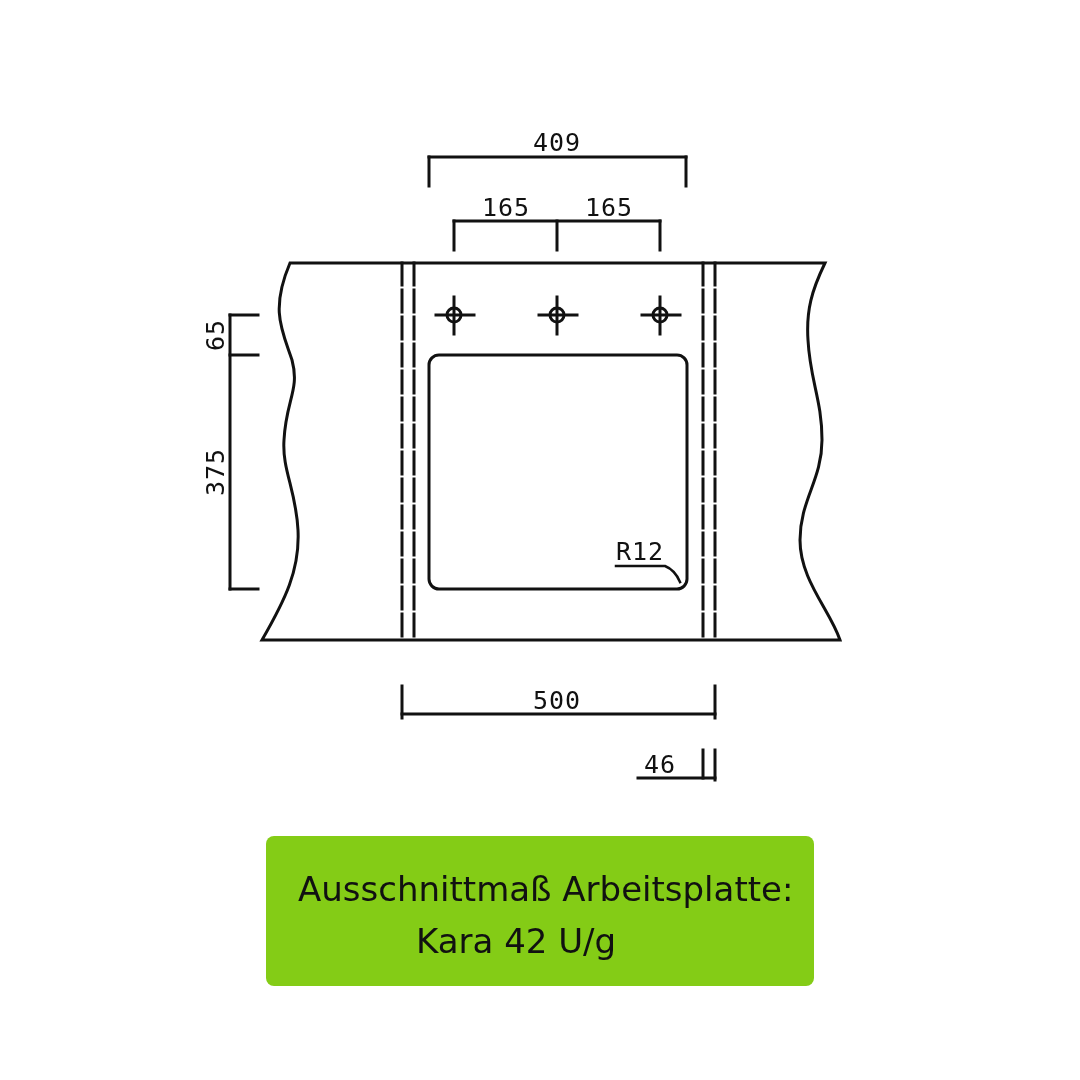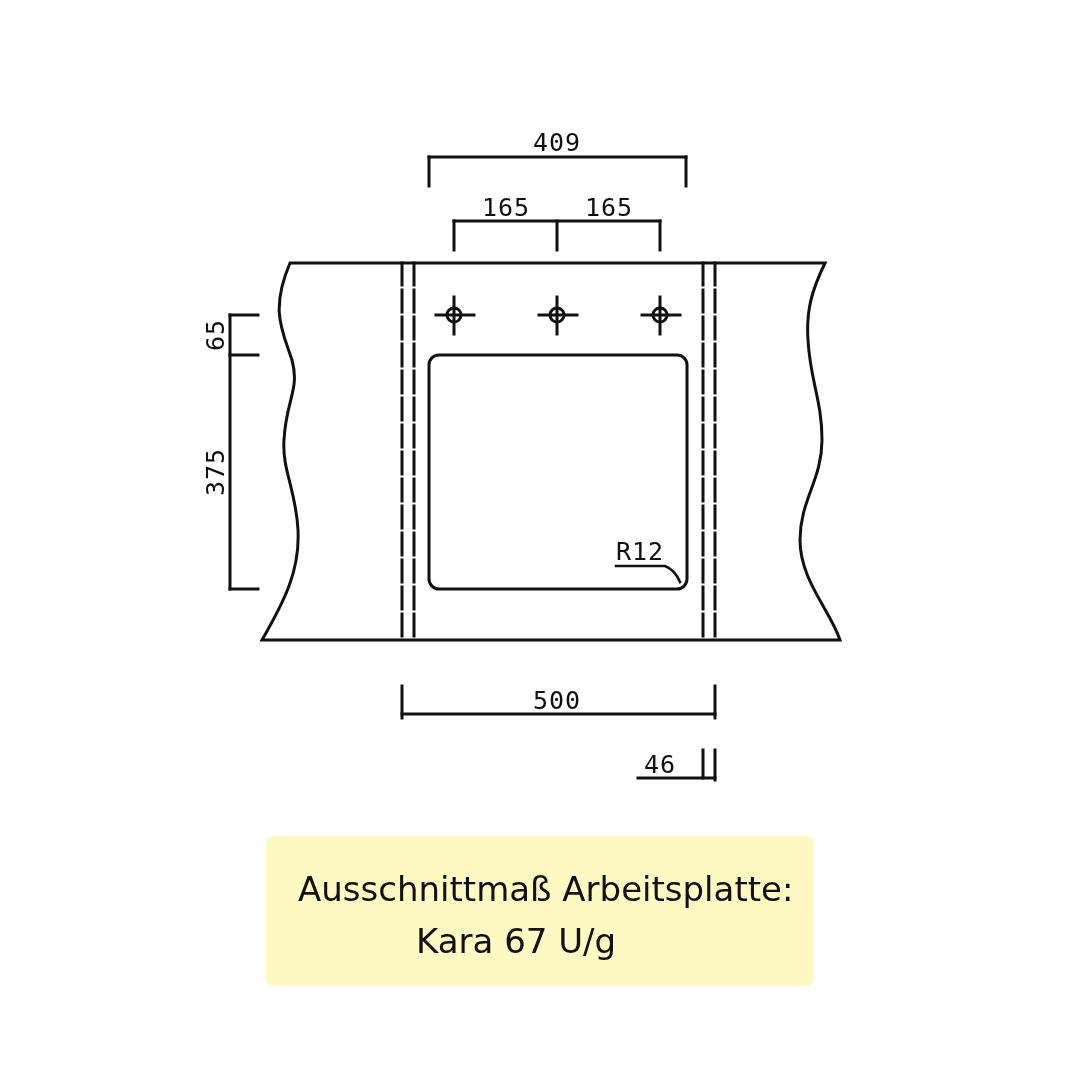--- a/index.html
+++ b/index.html
@@ -8,21 +8,21 @@
     .dim-text {
       font-family: "DejaVu Sans Mono", "Liberation Mono", monospace;
       font-size: 25px;
       fill: #111111;
       letter-spacing: 1px;
     }
     .caption-box {
       position: absolute;
       left: 266px; top: 836px;
       width: 548px; height: 150px;
-      background: #fef9c3;
+      background: #84cc16;
       border-radius: 8px;
     }
     .caption-line {
       position: absolute;
       font-family: "DejaVu Sans", sans-serif;
       font-size: 34px;
       color: #111111;
       white-space: nowrap;
       line-height: 1;
     }
@@ -114,14 +114,14 @@
   <text class="dim-text" x="609" y="216" text-anchor="middle">165</text>
   <text class="dim-text" x="0" y="0" text-anchor="middle" transform="translate(224 335) rotate(-90)">65</text>
   <text class="dim-text" x="0" y="0" text-anchor="middle" transform="translate(224 472) rotate(-90)">375</text>
   <text class="dim-text" x="640" y="560" text-anchor="middle">R12</text>
   <text class="dim-text" x="557" y="709" text-anchor="middle">500</text>
   <text class="dim-text" x="660" y="773" text-anchor="middle">46</text>
 </svg>
 
 <div class="caption-box">
   <div class="caption-line caption-line-1">Ausschnittmaß Arbeitsplatte:</div>
-  <div class="caption-line caption-line-2">Kara 67 U/g</div>
+  <div class="caption-line caption-line-2">Kara 42 U/g</div>
 </div>
 
 </body></html>

